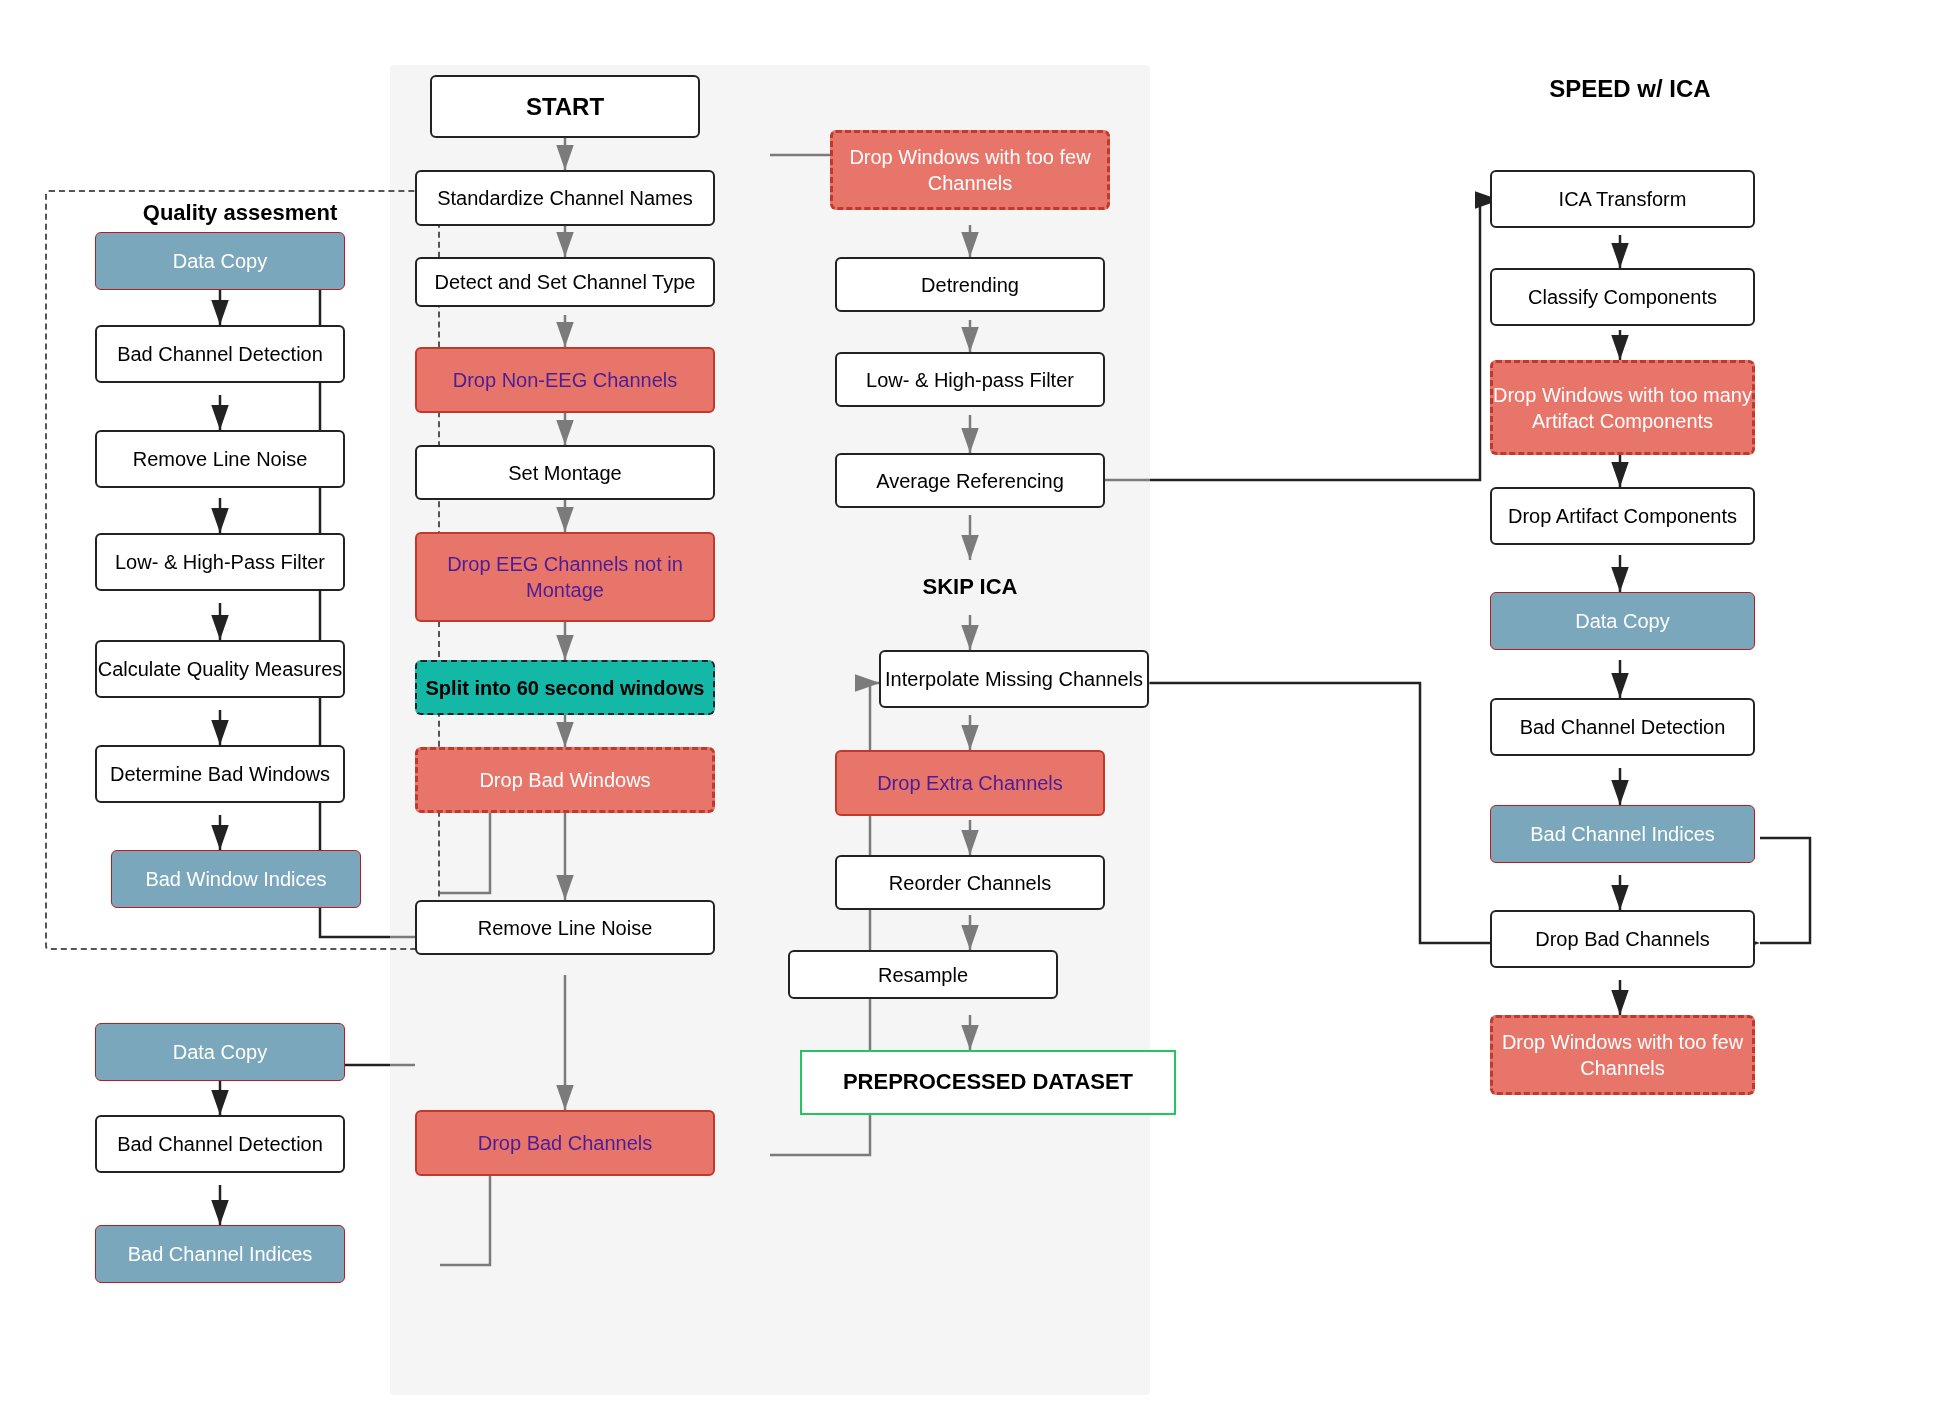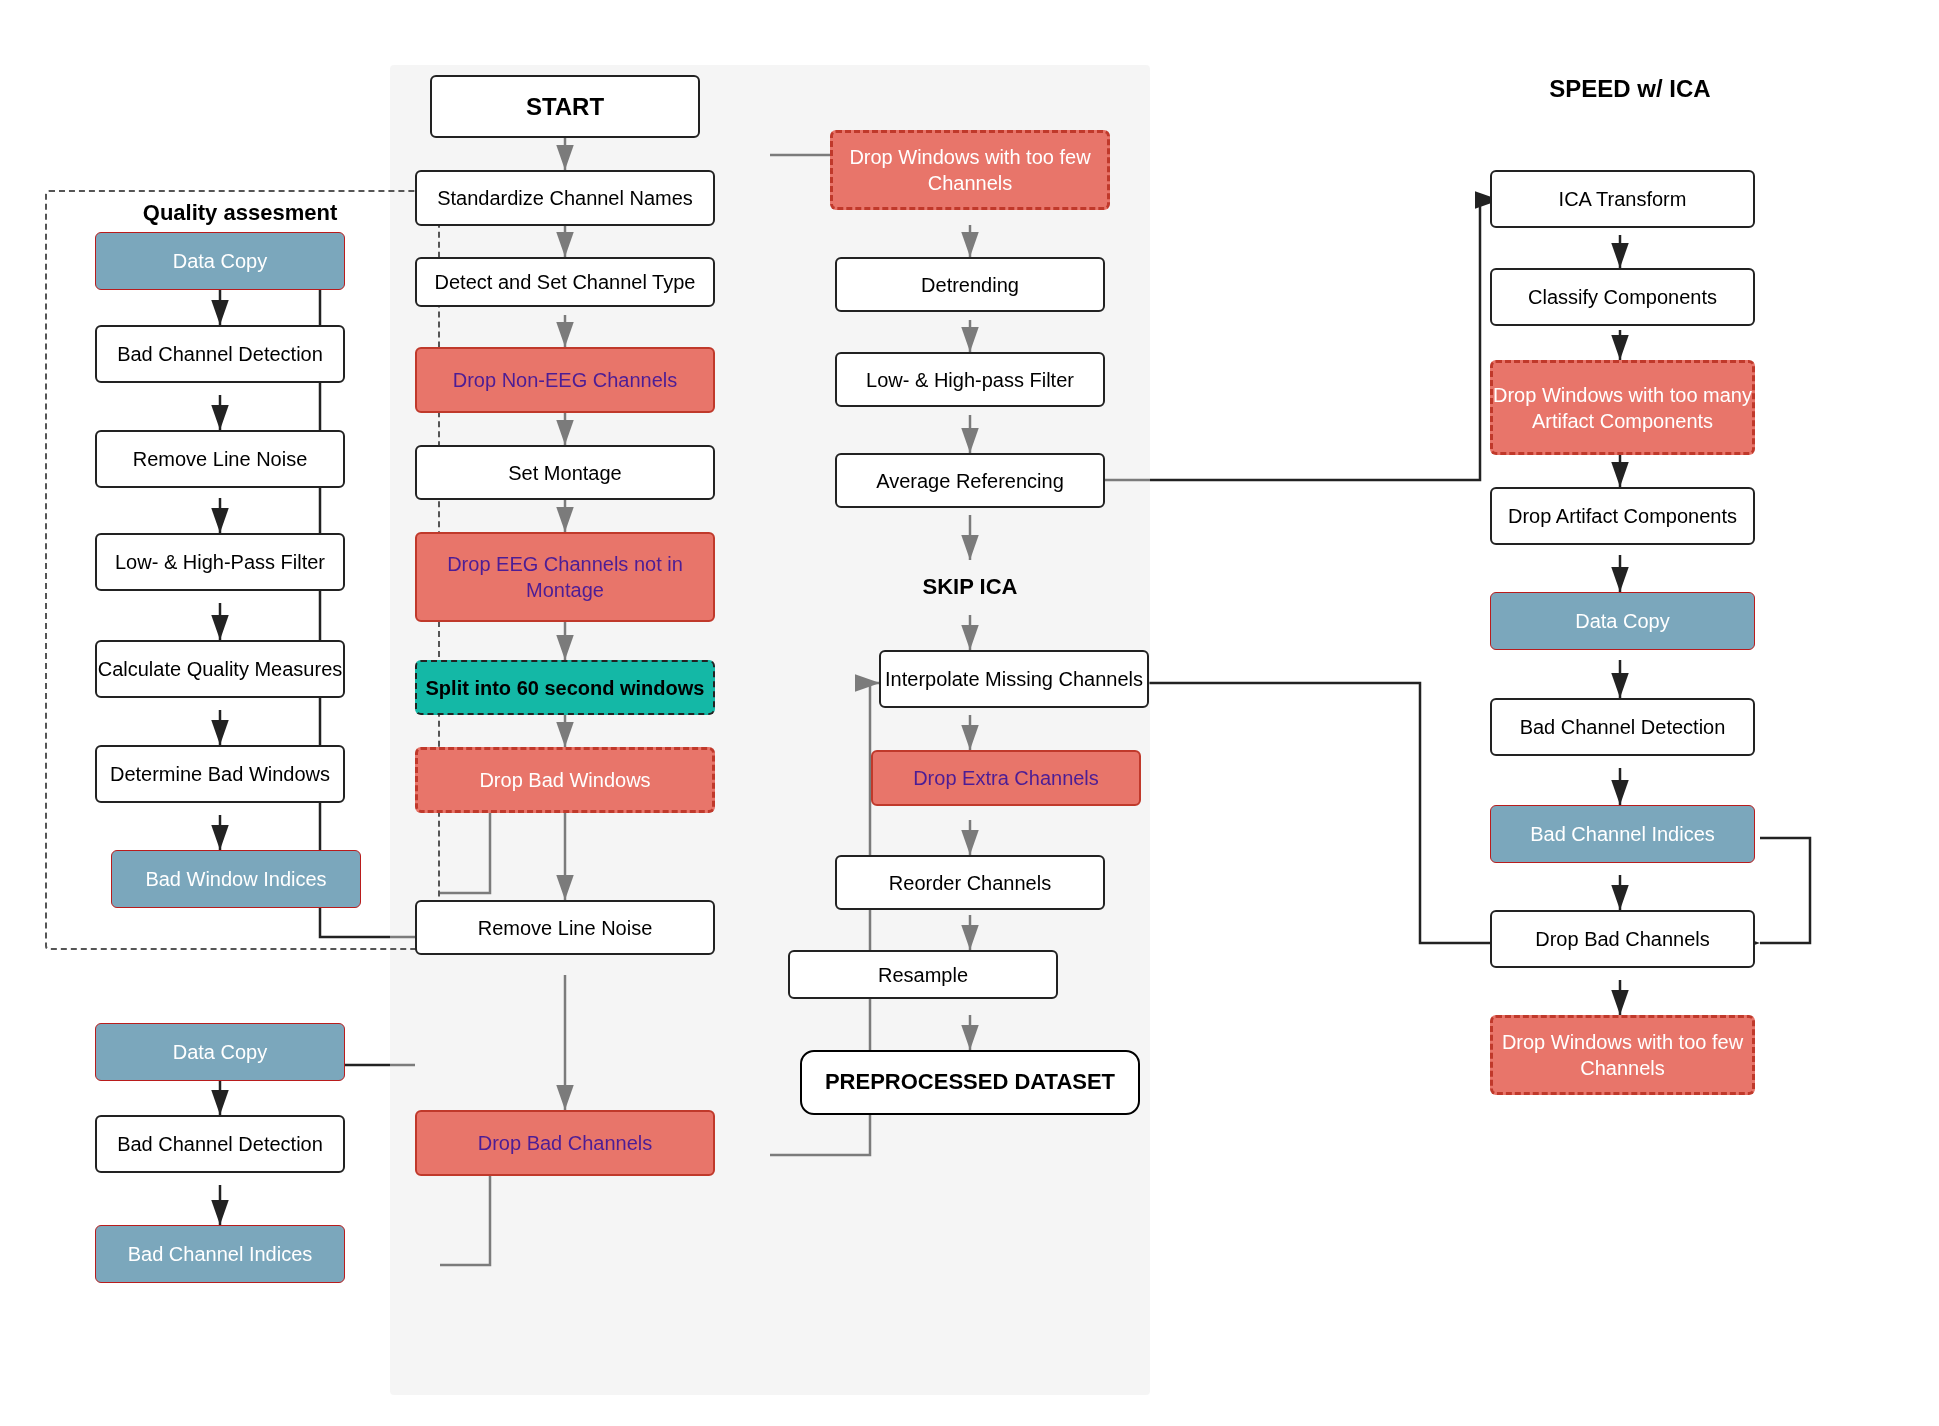--- a/index.html
+++ b/index.html
@@ -236,27 +236,27 @@
   <div class="node node-rect" style="left:835px; top:257px; width:270px; height:55px; font-size:20px;">Detrending</div>
 
   <div class="node node-rect" style="left:835px; top:352px; width:270px; height:55px; font-size:20px;">Low- &amp; High-pass Filter</div>
 
   <div class="node node-rect" style="left:835px; top:453px; width:270px; height:55px; font-size:20px;">Average Referencing</div>
 
   <div class="node node-bold" style="left:835px; top:565px; width:270px; height:45px; font-size:22px; font-weight:bold; border:none; background:transparent;">SKIP ICA</div>
 
   <div class="node node-rect" style="left:835px; top:650px; width:270px; height:58px; font-size:20px;margin-left:44px;">Interpolate Missing Channels</div>
 
-  <div class="node node-red" style="left:871px; top:750px; width:270px; height:56px; font-size:20px;">Drop Extra Channels</div>
+  <div class="node node-red" style="left:835px; top:750px; width:270px; height:66px; font-size:20px;">Drop Extra Channels</div>
 
   <div class="node node-rect" style="left:835px; top:855px; width:270px; height:55px; font-size:20px;">Reorder Channels</div>
 
   <div class="node node-rect" style="left:788px; top:950px; width:270px; height:49px; font-size:20px;">Resample</div>
 
-  <div class="node node-bold" style="left:800px; top:1050px; width:340px; height:65px; font-size:22px; font-weight:bold; border:2px solid #000000; border-radius:14px; background:#fff;">PREPROCESSED DATASET</div>
+  <div class="node node-bold" style="left:800px; top:1050px; width:376px; height:65px; font-size:22px; font-weight:bold; border:2px solid #22c55e; border-radius:0; background:#fff;">PREPROCESSED DATASET</div>
 
   <div class="node node-blue" style="left:95px; top:232px; width:250px; height:58px; font-size:20px;">Data Copy</div>
 
   <div class="node node-rect" style="left:95px; top:325px; width:250px; height:58px; font-size:20px;">Bad Channel Detection</div>
 
   <div class="node node-rect" style="left:95px; top:430px; width:250px; height:58px; font-size:20px;">Remove Line Noise</div>
 
   <div class="node node-rect" style="left:95px; top:533px; width:250px; height:58px; font-size:20px;">Low- &amp; High-Pass Filter</div>
 
   <div class="node node-rect" style="left:95px; top:640px; width:250px; height:58px; font-size:20px;">Calculate Quality Measures</div>

